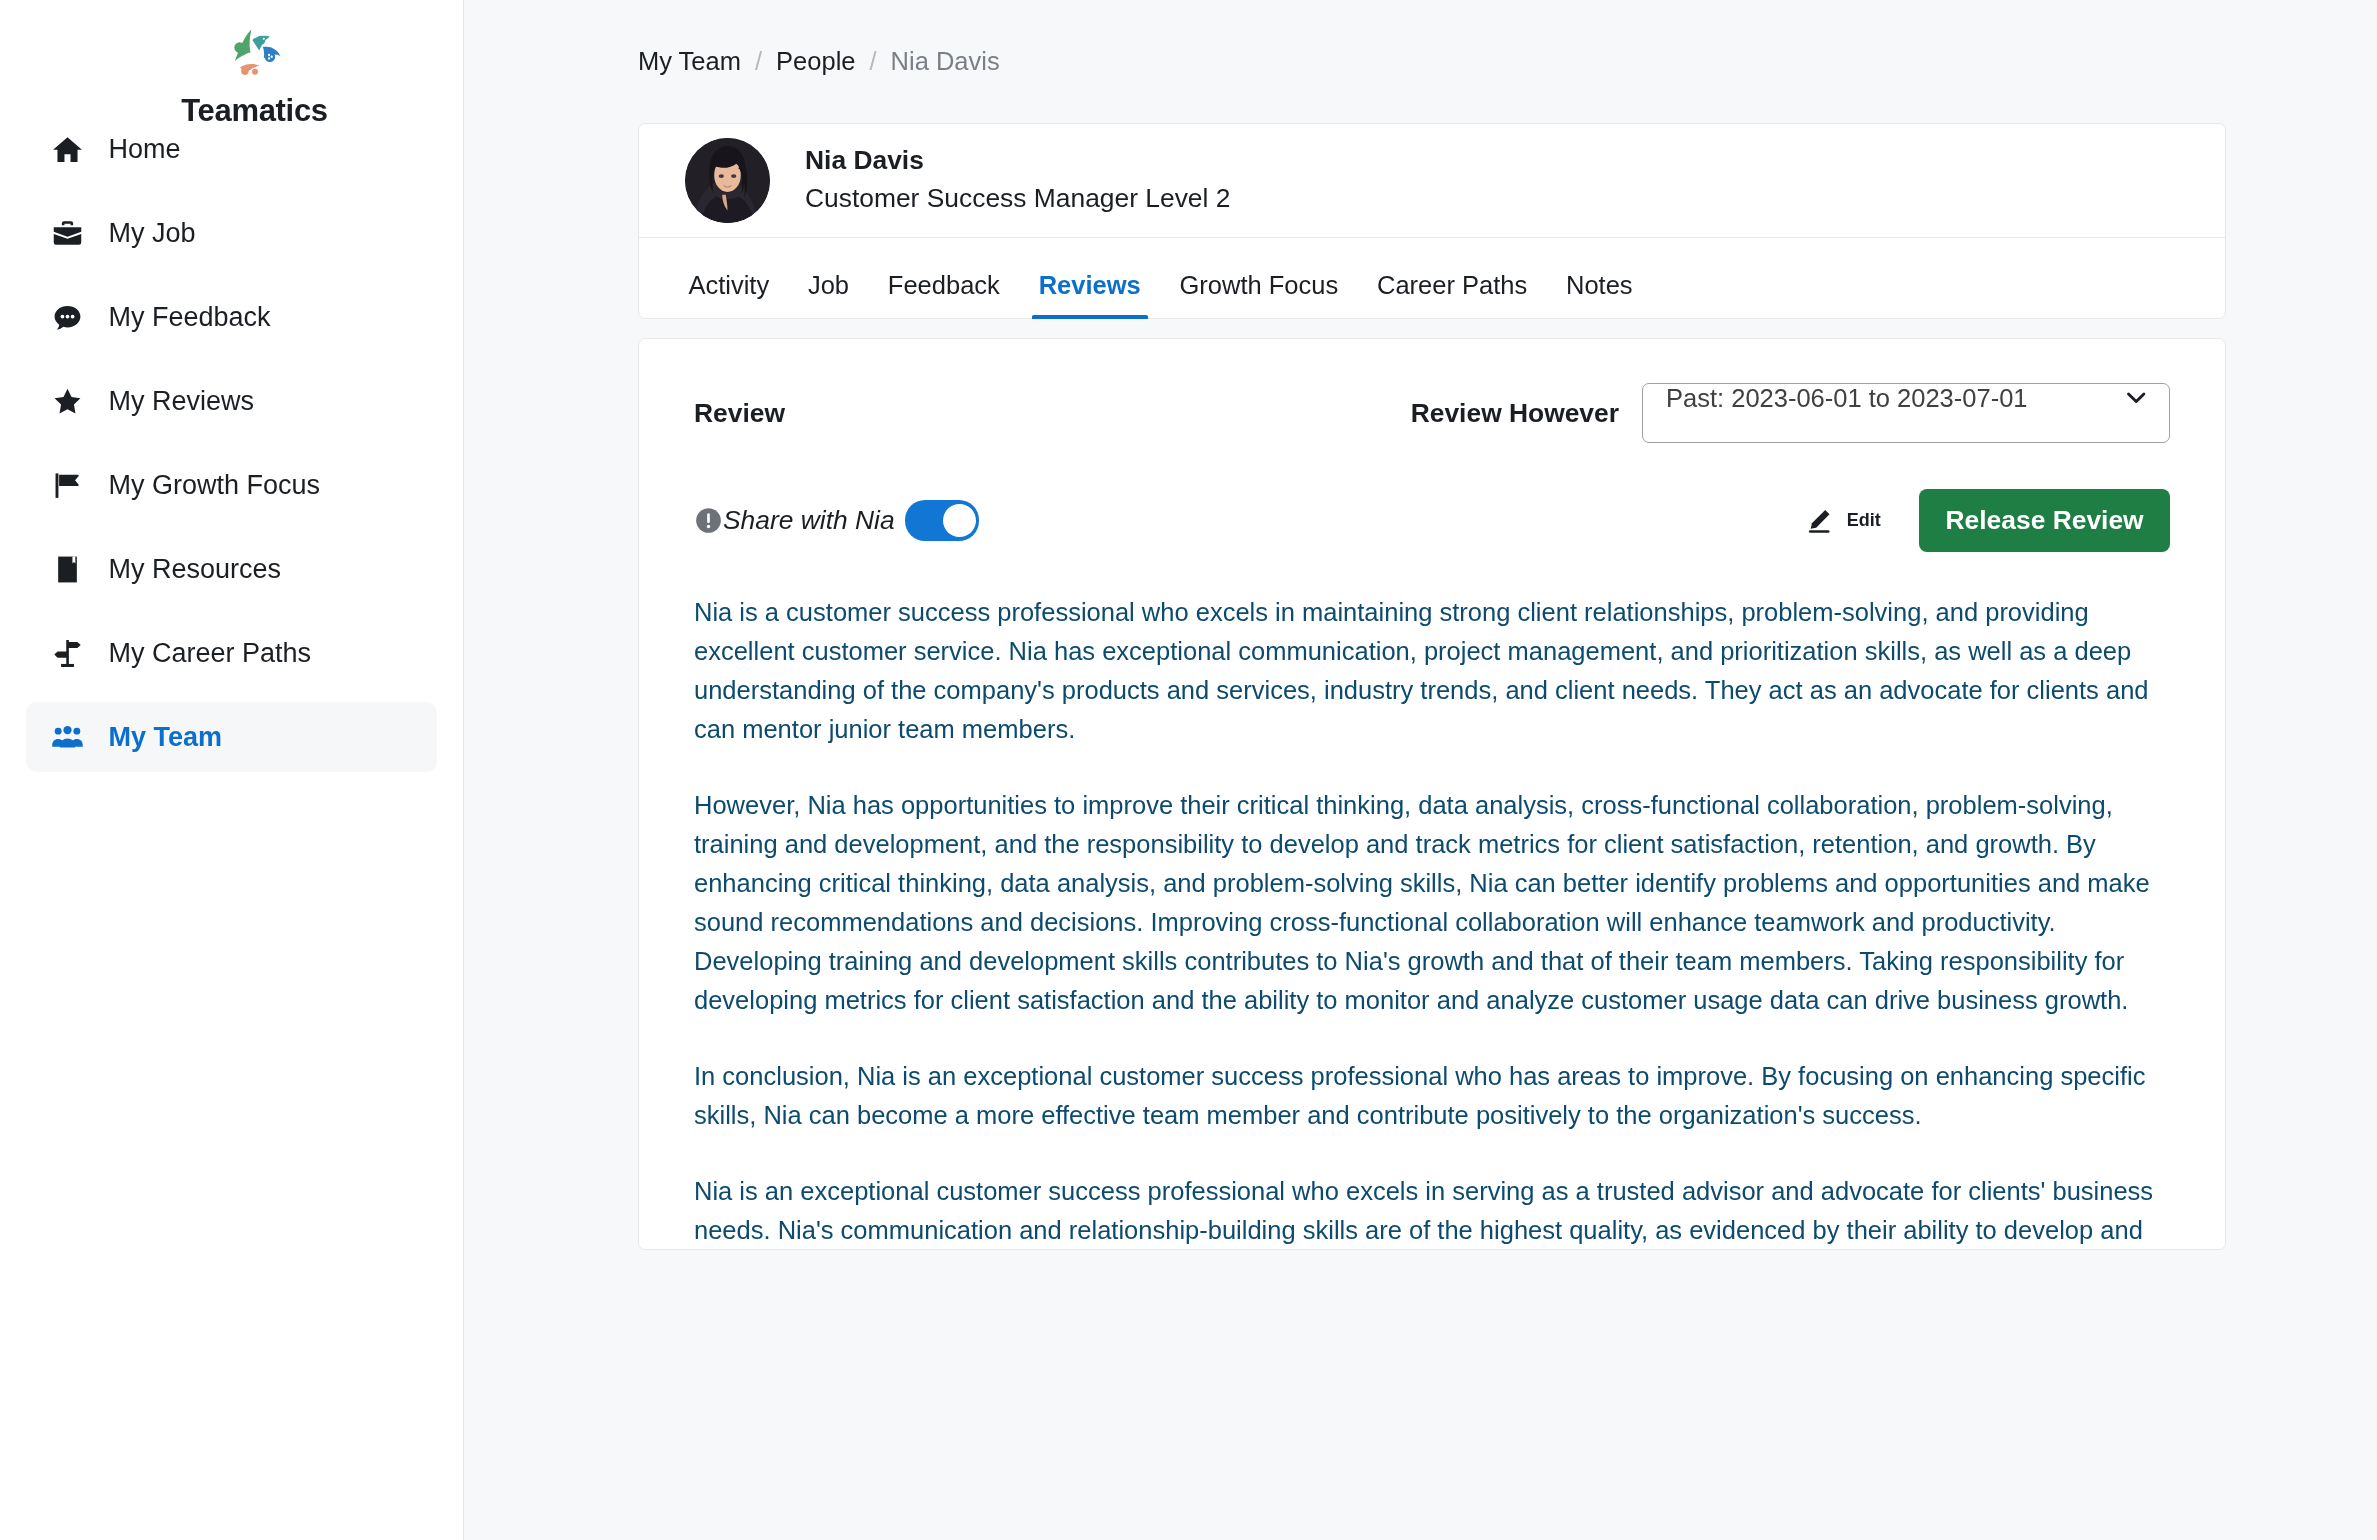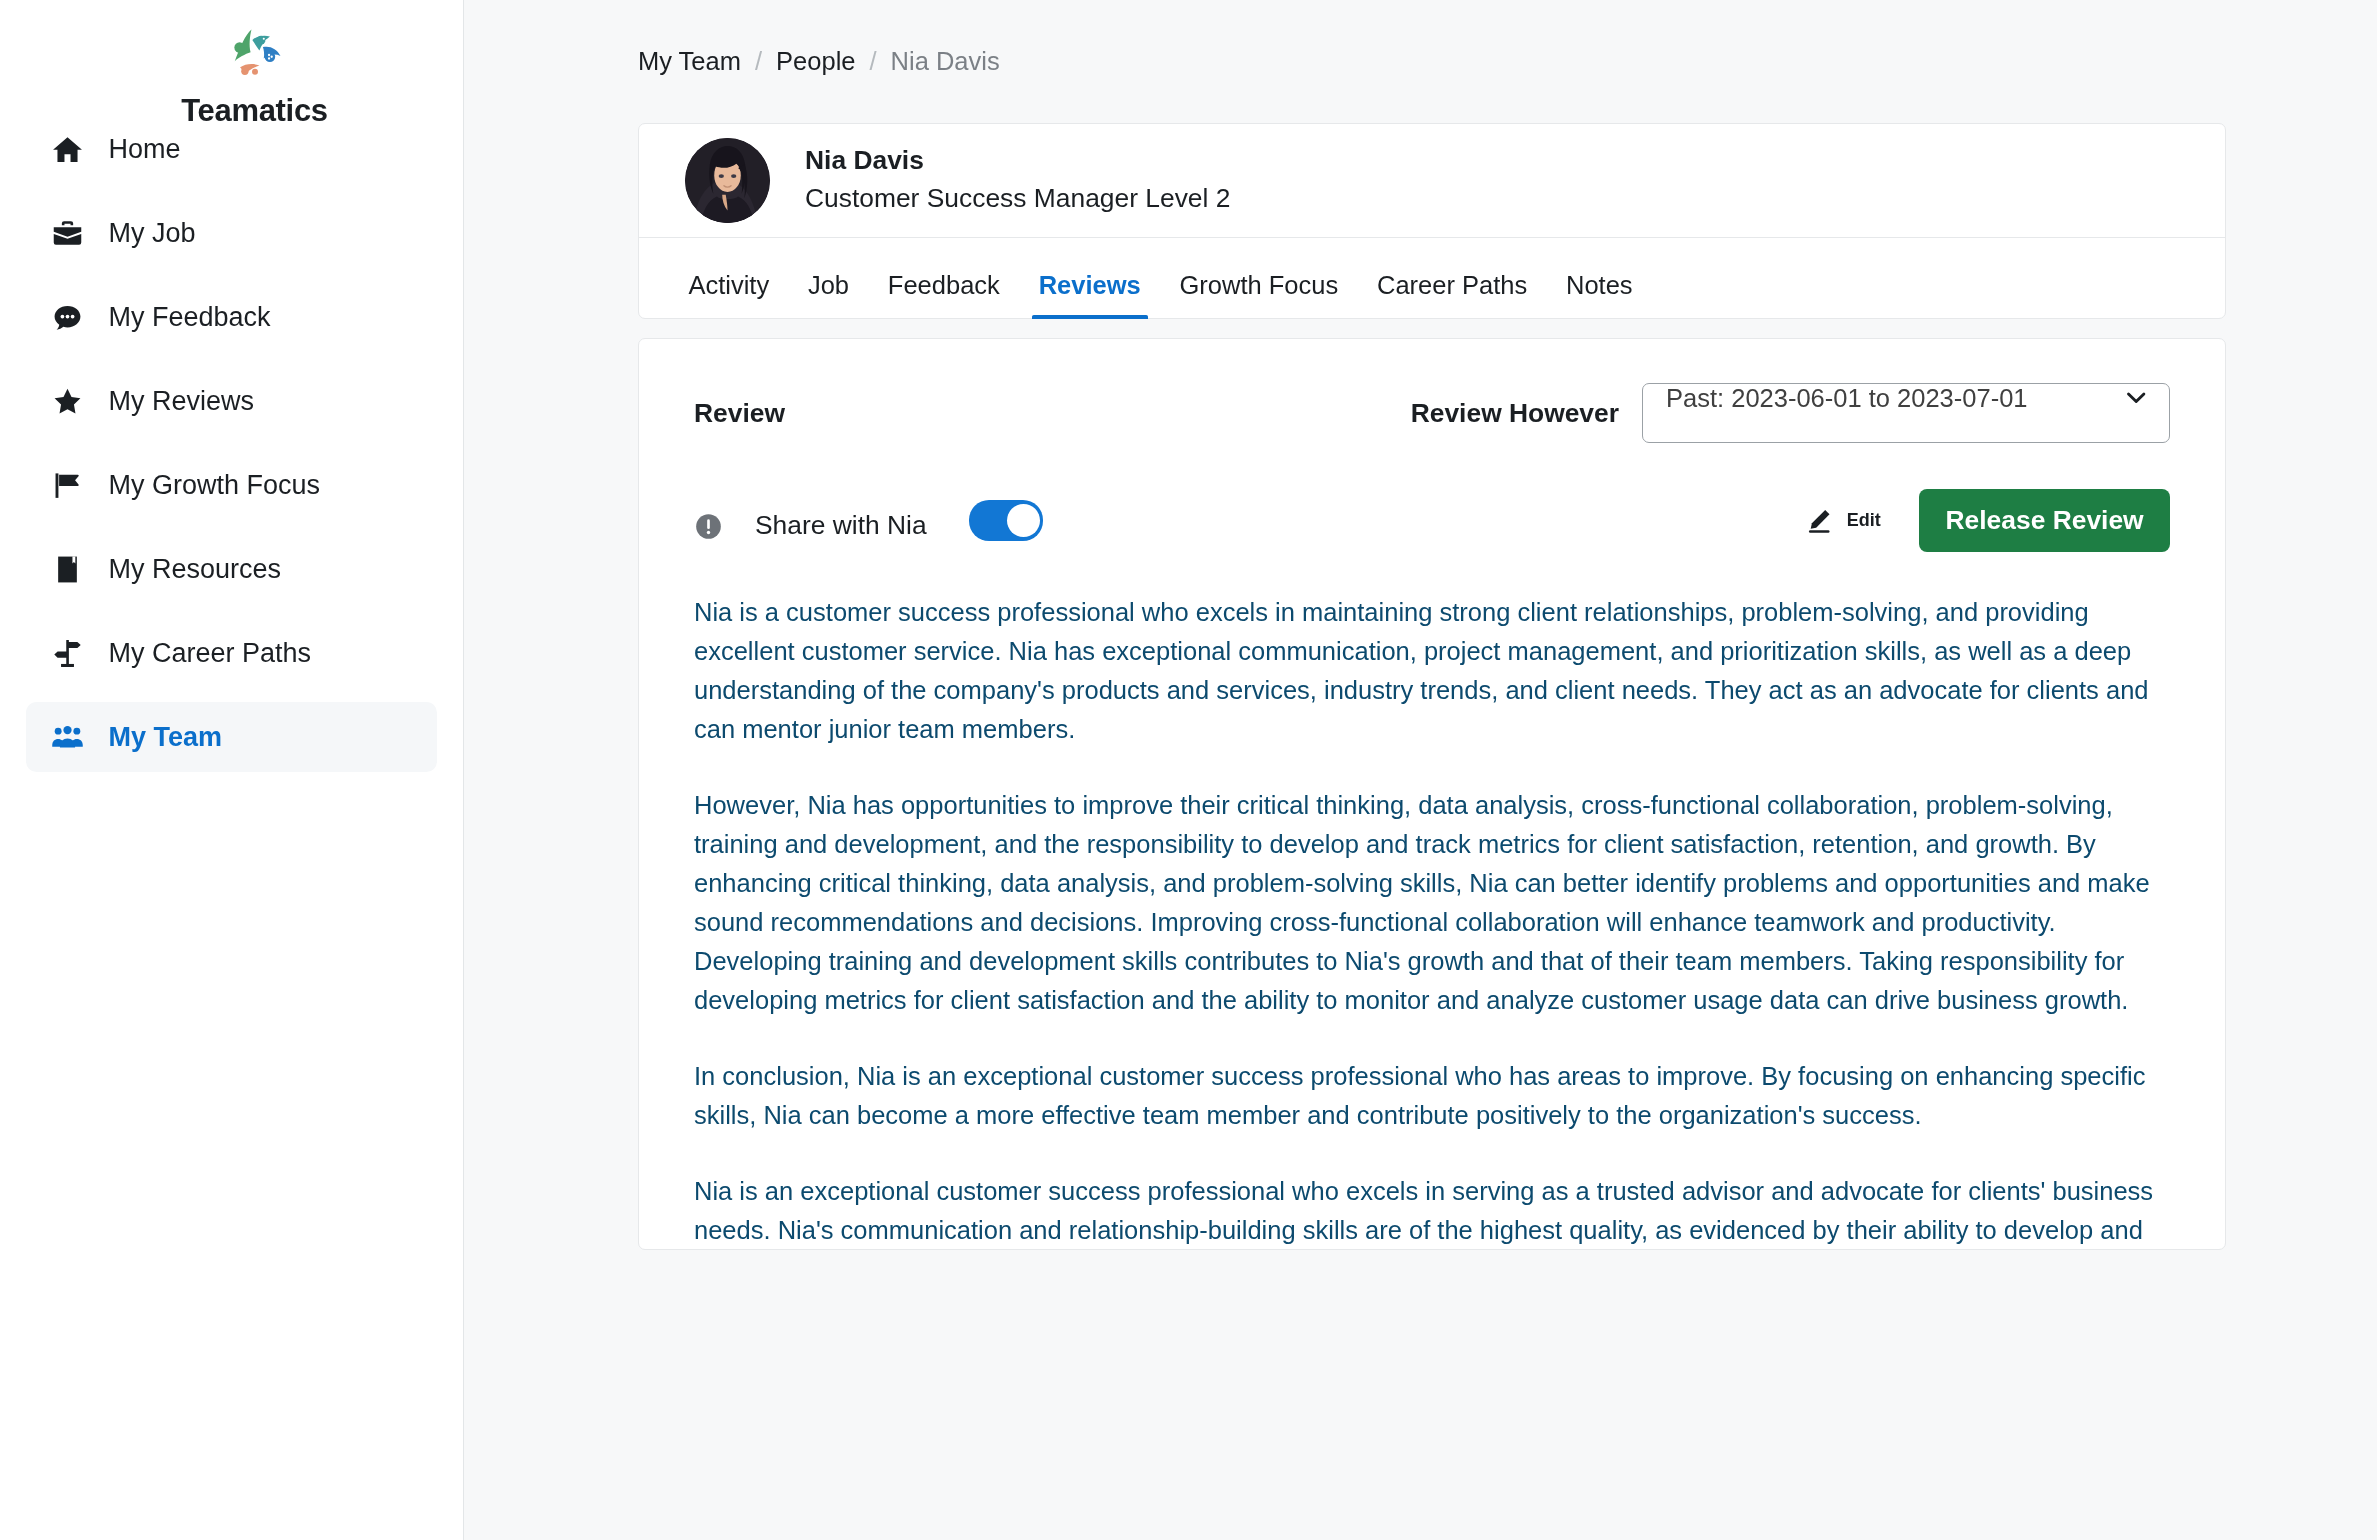--- a/index.html
+++ b/index.html
@@ -225,22 +225,23 @@
   }
 
   .actions-row {
     display: flex;
     align-items: center;
     margin-top: 48px;
     height: 63px;
   }
   .share-group {
     display: flex;
-    align-items: flex-end;
-    gap: 32px;
+    align-items: center;
+    gap: 0;
+    font-style: italic;
   }
   .info-icon { width: 29px; height: 29px; flex: 0 0 29px; display:flex; }
   .share-label {
     font-size: 26.4px;
     color: #1b1f23;
     white-space: nowrap;
   }
   .toggle {
     width: 74px;
     height: 41px;

